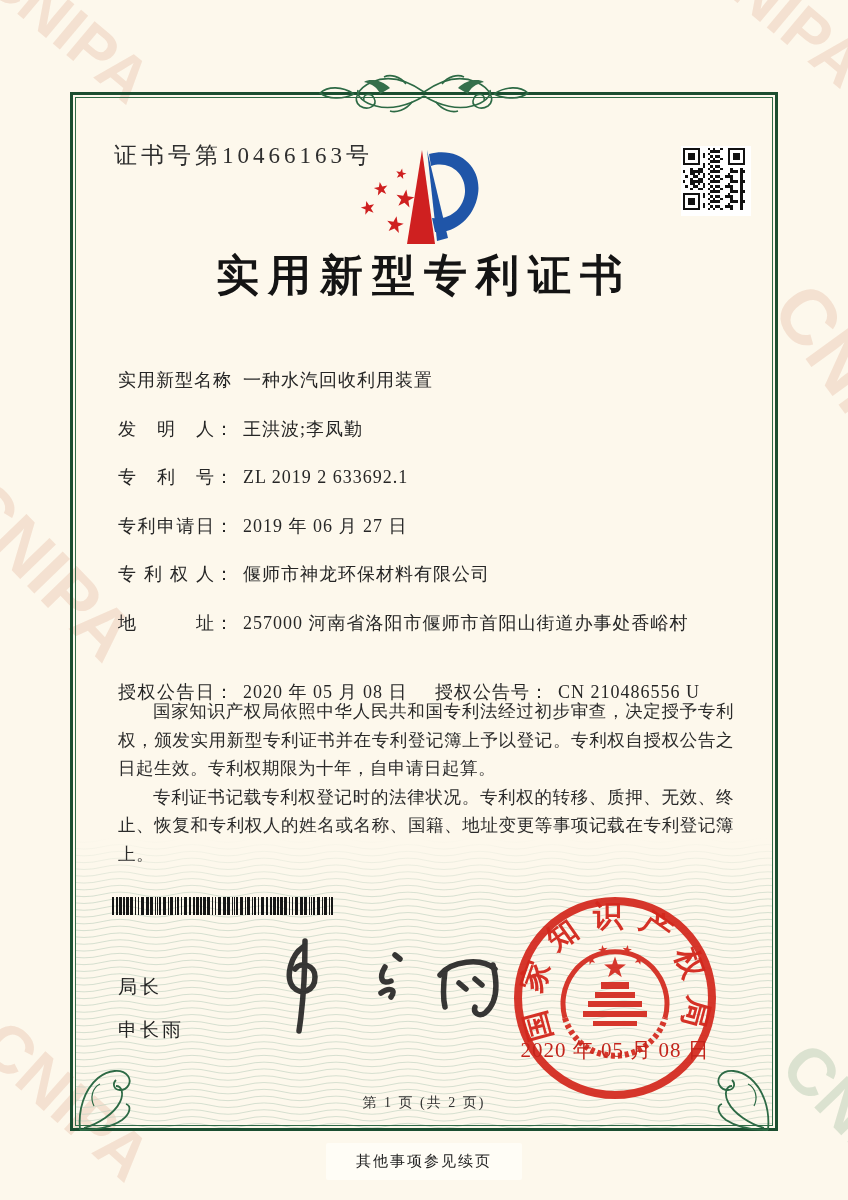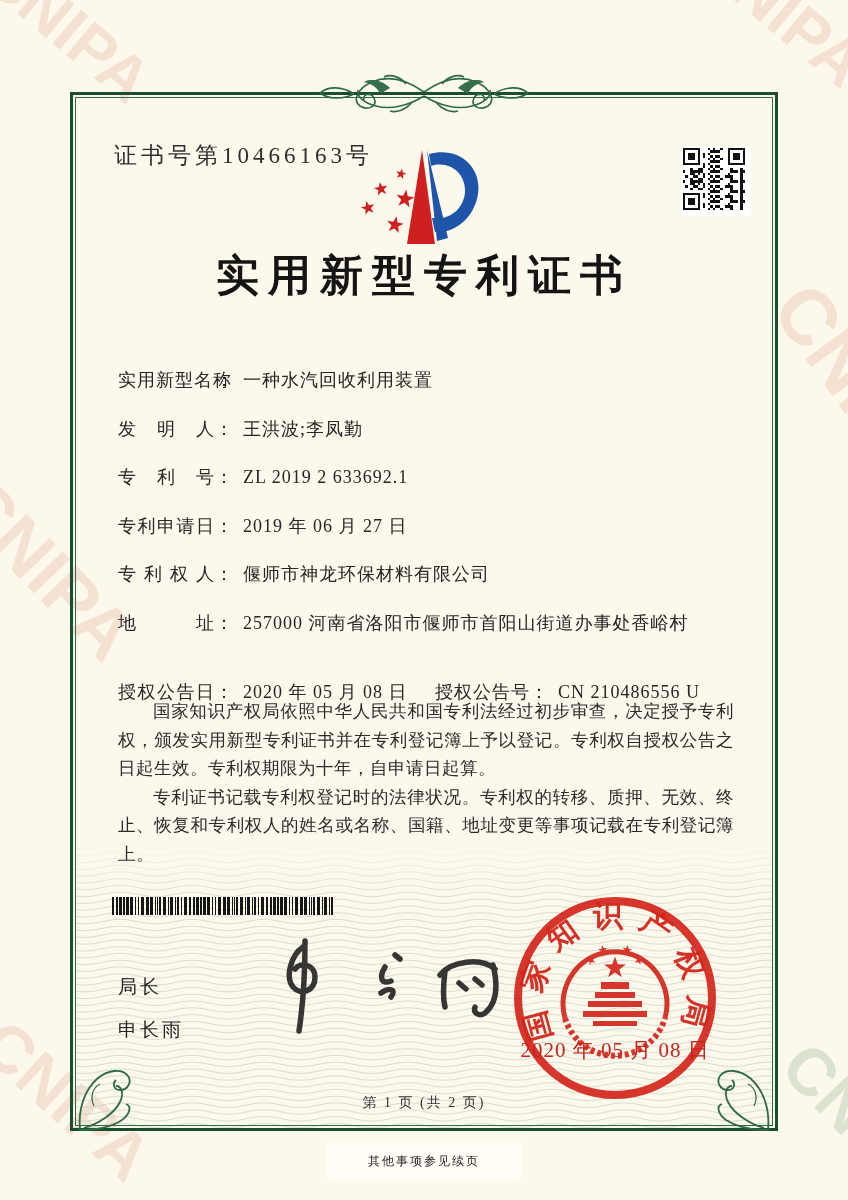--- a/index.html
+++ b/index.html
@@ -29,21 +29,21 @@
   .barcode{position:absolute;left:112px;top:897px;z-index:3;}
   .sigblock{position:absolute;left:118px;top:966px;z-index:3;font-size:19px;letter-spacing:3px;color:#222;margin-top:8px;}
   .sigblock div{margin-bottom:17px;}
   .signature{position:absolute;left:235px;top:933px;z-index:4;}
   .seal{position:absolute;left:505px;top:888px;z-index:4;}
   .sealdate{position:absolute;left:508px;top:1036px;width:214px;text-align:center;z-index:5;
             font-size:21px;color:#c3241b;letter-spacing:1px;white-space:nowrap;}
   .pageno{position:absolute;left:0;right:0;top:1094px;text-align:center;font-size:14px;
           letter-spacing:2px;color:#333;z-index:3;}
   .contnote{position:absolute;left:326px;top:1143px;width:196px;height:37px;background:#fffdf6;
-            z-index:3;display:flex;align-items:center;justify-content:center;font-size:12px;
+            z-index:3;display:flex;align-items:center;justify-content:center;font-size:15px;
             letter-spacing:2px;color:#222;border-radius:2px;}
   .flourish-top{position:absolute;left:294px;top:66px;z-index:3;}
   .corner{position:absolute;z-index:3;}
 </style>
 </head>
 <body>
 
 <div id="page">
 
   <svg width="0" height="0" style="position:absolute">

